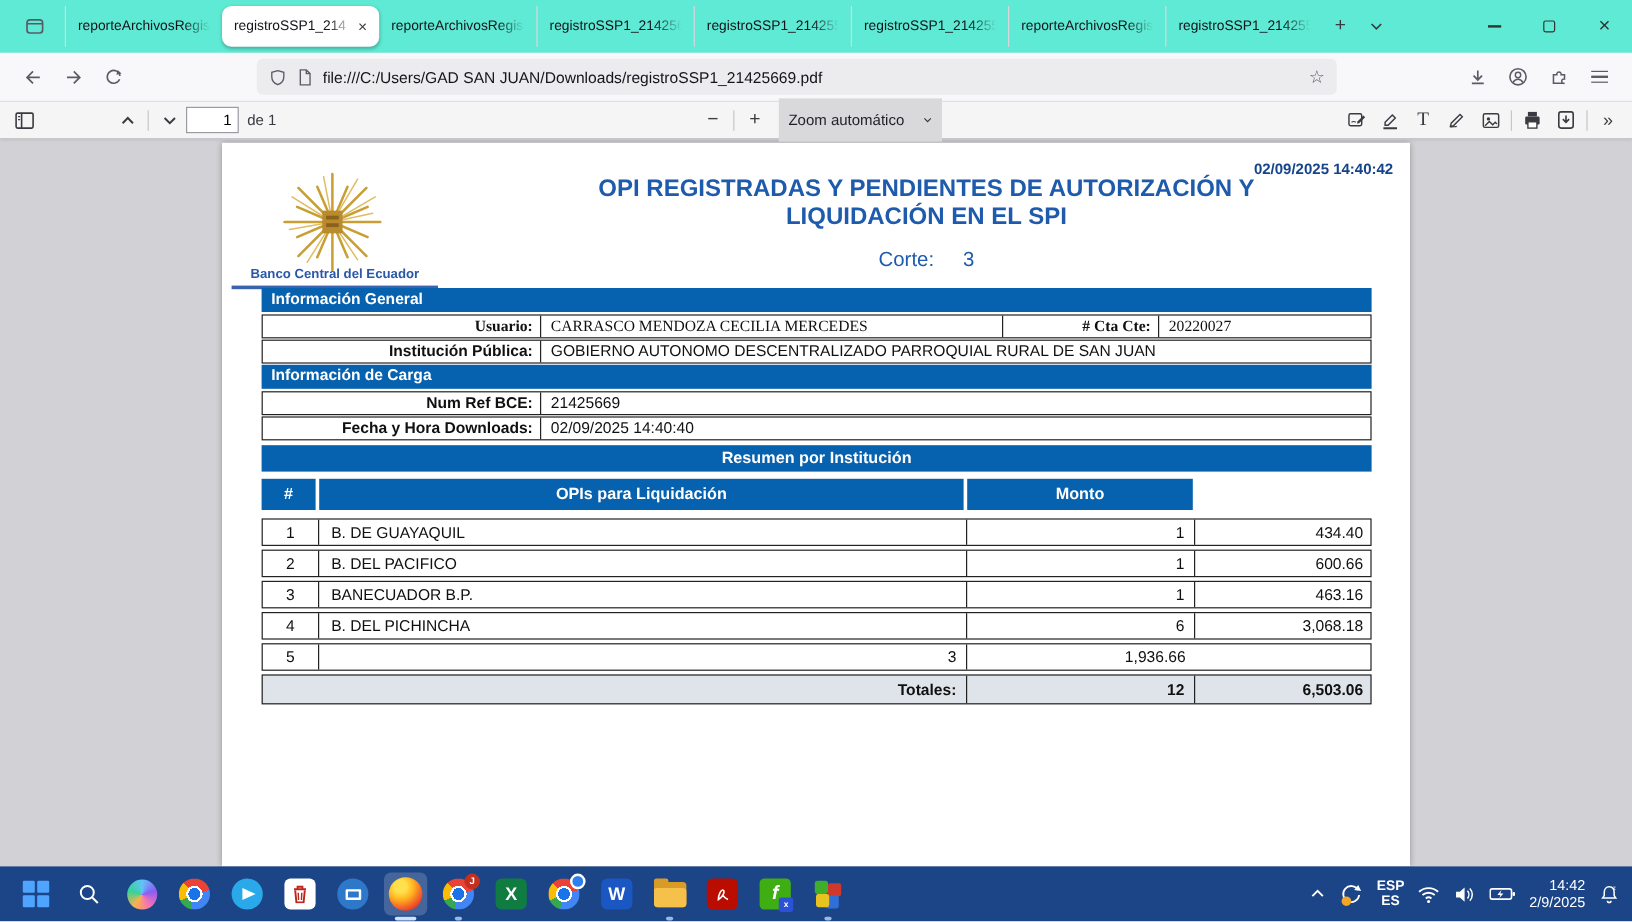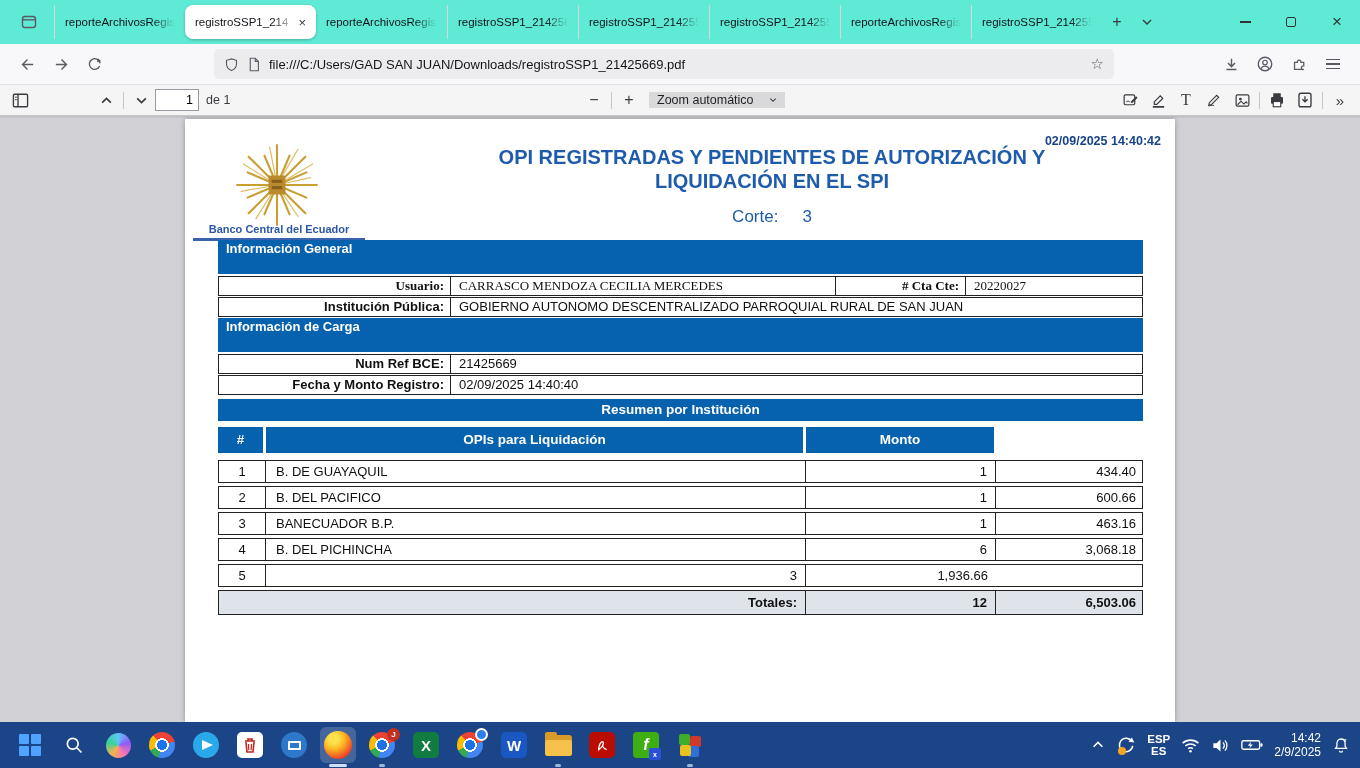--- a/index.html
+++ b/index.html
@@ -32,38 +32,38 @@
   .hamb { display:flex; flex-direction:column; gap:3px; }
   .hamb i { display:block; width:14px; height:1.6px; background:#5b5b66; }
 
   
   .pdfbar { position:absolute; top:85px; left:0; right:0; height:31px; background:#f5f5f6; border-bottom:1px solid #c6c6cb; display:flex; align-items:center; box-shadow:0 1px 2px rgba(0,0,0,.12); z-index:3; }
   .pbtn { width:28px; height:24px; display:flex; align-items:center; justify-content:center; color:#3a3a40; }
   .psep { width:1px; height:17px; background:#c6c6cb; margin:0 3px; }
   .pageinput { width:44px; height:22px; border:1px solid #9a9aa2; background:#fff; font-size:12.5px; text-align:right; padding-right:5px; font-family:"Liberation Sans",sans-serif; }
   .ofpages { font-size:12.5px; color:#3a3a40; margin-left:7px; }
   .zoomgrp { position:absolute; left:580px; display:flex; align-items:center; }
-  .zoomsel { width:136px; height:16px; background:#d9d9dc; display:flex; align-items:center; justify-content:space-between; padding:0 8px; font-size:12.5px; color:#1f1f24; margin-left:6px; }
+  .zoomsel { width:136px; height:36px; background:#d9d9dc; display:flex; align-items:center; justify-content:space-between; padding:0 8px; font-size:12.5px; color:#1f1f24; margin-left:6px; }
   .pdfright { position:absolute; right:6px; display:flex; align-items:center; }
   .chev-dn-sm { width:8px; height:8px; }
 
   
   .viewer { position:absolute; top:116px; left:0; right:0; bottom:46px; background:#d2d2d6; }
   .page { position:absolute; left:185px; top:3px; width:990px; bottom:0; background:#fff; box-shadow:0 0 5px rgba(0,0,0,.3); }
   .timestamp { position:absolute; top:15px; right:14px; font-size:12.5px; font-weight:bold; color:#16448c; }
   .logo { position:absolute; left:48px; top:24px; width:88px; height:84px; }
   .logocap { position:absolute; left:10px; top:104px; width:168px; text-align:center; font-size:11px; font-weight:bold; color:#2b57a8; }
   .logobar { position:absolute; left:8px; top:119px; width:172px; height:3px; background:#3a63ad; }
   .titleblock { position:absolute; left:210px; right:26px; top:26px; text-align:center; color:#1e5bad; }
   .doctitle { font-size:20px; font-weight:bold; line-height:24px; max-width:640px; margin:0 auto; }
   .corte { margin-top:14px; font-size:17px; }
   .corte .val { margin-left:24px; }
 
   .doctables { position:absolute; left:33px; top:121px; width:925px; font-size:13px; color:#101010; }
-  .secbar { height:34px; line-height:18px; background:#0661ae; color:#fff; font-weight:bold; padding-left:8px; margin-bottom:2px; font-size:13px; }
+  .secbar { height:20px; line-height:18px; background:#0661ae; color:#fff; font-weight:bold; padding-left:8px; margin-bottom:2px; font-size:13px; }
   .irow { display:grid; border:1px solid #222; background:#fff; height:20px; margin-bottom:1px; align-items:center; }
   .irow.r2 { grid-template-columns:232px 1fr; }
   .irow.r4 { grid-template-columns:232px 385px 130px 1fr;font-family:Liberation Serif, serif; }
   .ilab { font-weight:bold; text-align:right; padding-right:6px; border-right:1px solid #222; height:100%; line-height:18px; }
   .ival { padding-left:8px; height:100%; line-height:18px; }
   .ival.brd { border-right:1px solid #222; }
 
   .resumenbar { margin-top:4px; height:22px; line-height:22px; background:#0661ae; color:#fff; font-weight:bold; text-align:center; font-size:13.5px; }
   .rhead { margin-top:6px; display:grid; grid-template-columns:45px 537px 188px 146px; gap:3px; }
   .rhead > div { background:#0661ae; color:#fff; font-weight:bold; text-align:center; height:26px; line-height:26px; font-size:13.5px; }
@@ -372,21 +372,21 @@
         <div class="irow r2">
           <div class="ilab">Institución Pública:</div>
           <div class="ival">GOBIERNO AUTONOMO DESCENTRALIZADO PARROQUIAL RURAL DE SAN JUAN</div>
         </div>
         <div class="secbar">Información de Carga</div>
         <div class="irow r2">
           <div class="ilab">Num Ref BCE:</div>
           <div class="ival">21425669</div>
         </div>
         <div class="irow r2">
-          <div class="ilab">Fecha y Monto Registro:</div>
+          <div class="ilab">Fecha y Hora Downloads:</div>
           <div class="ival">02/09/2025 14:40:40</div>
         </div>
 
         <div class="resumenbar">Resumen por Institución</div>
         <div class="rhead">
           <div>#</div>
           <div>OPIs para Liquidación</div>
           <div>Monto</div>
         </div>
         <div class="rrows">

